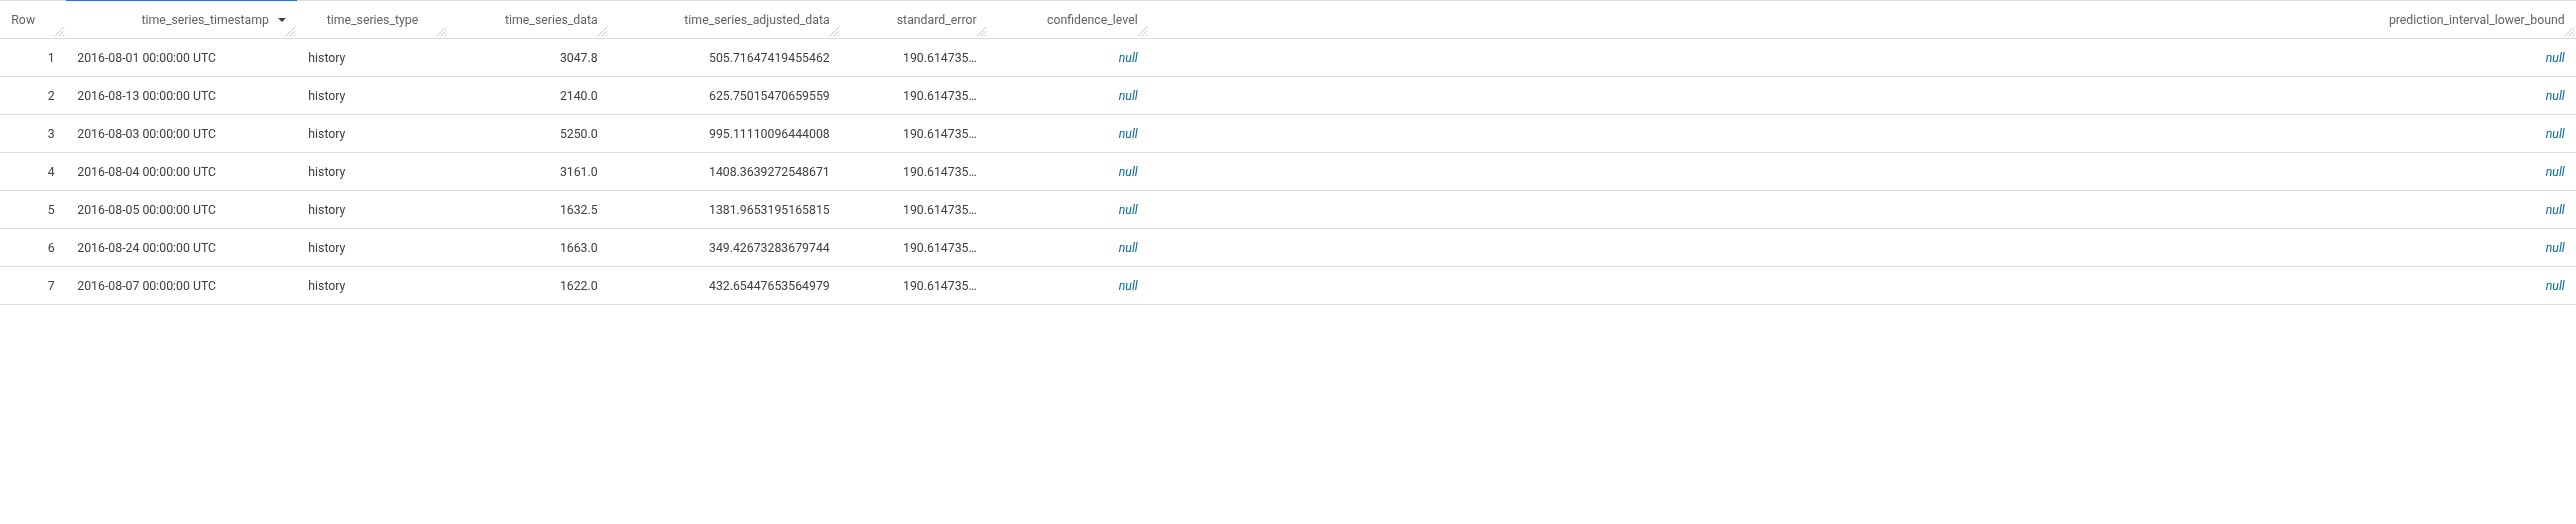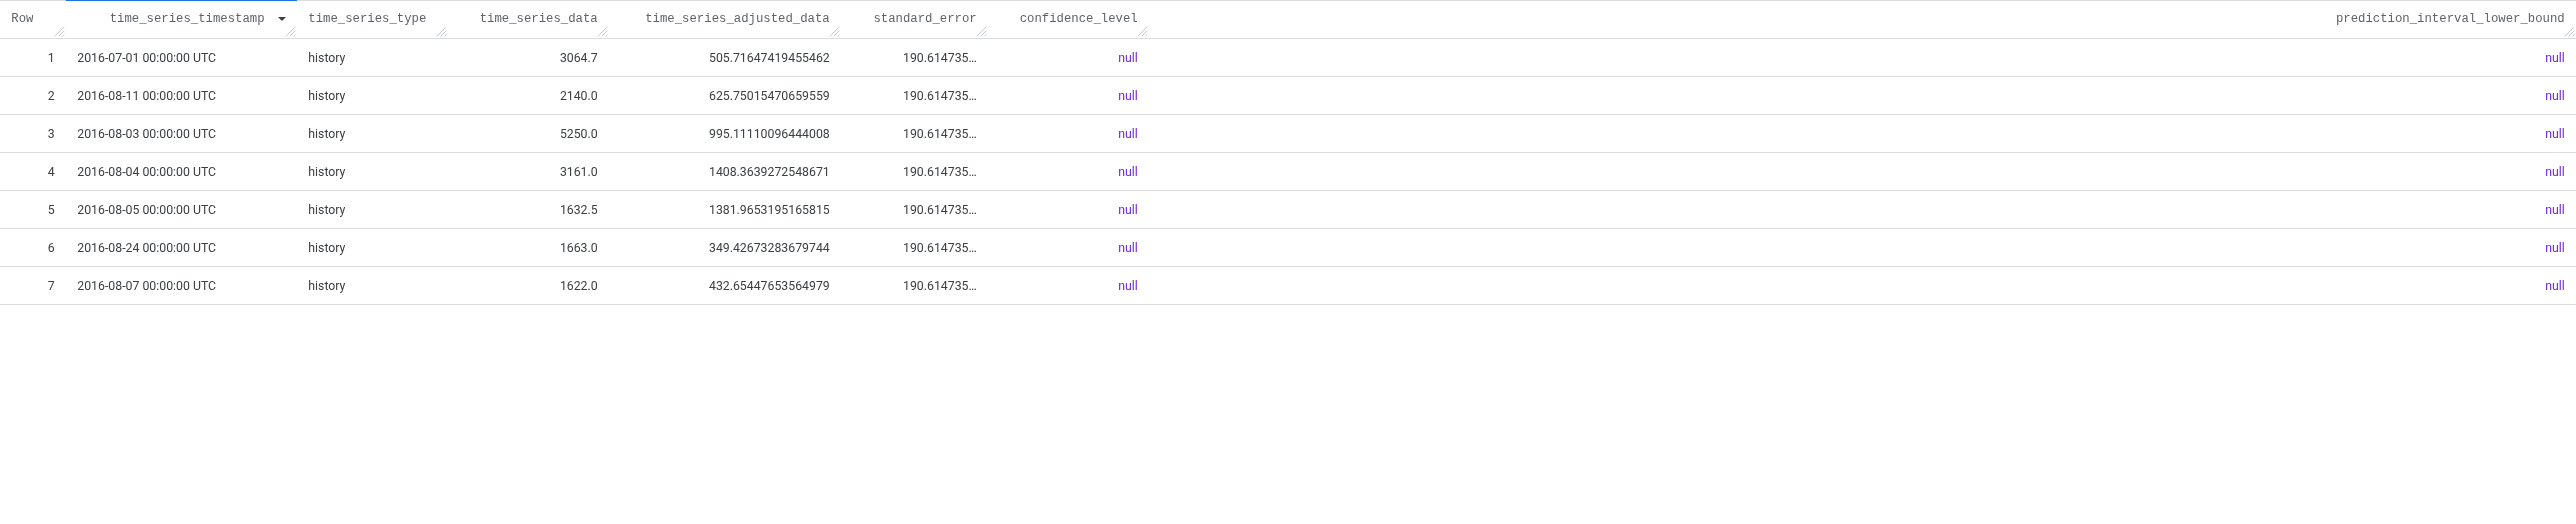--- a/index.html
+++ b/index.html
@@ -28,21 +28,20 @@
     white-space: nowrap;
     overflow: hidden;
     text-overflow: ellipsis;
   }
   .th {
     font-weight: 400;
     color: #5f6368;
     border-bottom: 0.9px solid #dadce0;
     border-top: 0.9px solid #dadce0;
     background: #fff;
-    font-family: Liberation Mono, monospace;
   }
   .th .label { display: inline-block; vertical-align: middle; text-overflow: ellipsis; overflow: hidden; max-width: calc(100% - 7.6px); }
   .th.sorted { border-top: 1.9px solid #1a73e8; }
   .sort-arrow {
     display: inline-block;
     vertical-align: middle;
     margin-left: 5.7px;
     width: 0; height: 0;
     border-left: 4.7px solid transparent;
     border-right: 4.7px solid transparent;
@@ -52,30 +51,30 @@
     position: absolute;
     right: 0;
     bottom: 0;
     width: 13.2px;
     height: 13.2px;
     cursor: col-resize;
   }
   .resize-handle svg { display: block; width: 13.2px; height: 13.2px; }
   .col-row { width: 66px; text-align: right; }
   .col-ts { width: 231px; text-align: right; }
-  .col-type { width: 151px; text-align: left; }
+  .col-type { width: 151px; text-align: center; }
   .col-data { width: 161px; text-align: right; margin-top: 48px; }
   .col-adj { width: 232px; text-align: right; }
   .col-err { width: 147px; text-align: right; }
   .col-conf { width: 161px; text-align: right; }
   .col-pred { width: auto; text-align: right; }
   .td.col-row { text-align: right; color: #3c4043; }
   .td.col-ts, .td.col-type { text-align: left; }
   .td.col-data, .td.col-adj, .td.col-err, .td.col-conf, .td.col-pred { text-align: right; }
-  .null { color: #6d28d9; }
+  .null { color: #0369a1; font-style: italic; }
   .th.col-row .label,
   .th.col-type .label,
   .th.col-data .label,
   .th.col-adj .label,
   .th.col-err .label,
   .th.col-conf .label,
   .th.col-pred .label {  }
   .th.col-data, .th.col-adj, .th.col-err, .th.col-conf, .th.col-pred { text-align: right; }
   .th.col-row { text-align: left; }
 </style>
@@ -148,31 +147,31 @@
             <svg viewBox="0 0 14 14">
               <path d="M2 12 L12 2 M6 12 L12 6 M10 12 L12 10" stroke="#bdc1c6" stroke-width="1" fill="none"></path>
             </svg>
           </span>
       </div>
     </div>
   </div>
   <div class="tbody" id="tbody">
       <div class="tr">
         <div class="td col-row">1</div>
-        <div class="td col-ts">2016-07-01 00:00:00 UTC</div>
-        <div class="td col-type">history</div>
-        <div class="td col-data">3064.7</div>
+        <div class="td col-ts">2016-08-01 00:00:00 UTC</div>
+        <div class="td col-type">history</div>
+        <div class="td col-data">3047.8</div>
         <div class="td col-adj">505.71647419455462</div>
         <div class="td col-err">190.614735…</div>
         <div class="td col-conf"><span class="null">null</span></div>
         <div class="td col-pred"><span class="null">null</span></div>
       </div>
       <div class="tr">
         <div class="td col-row">2</div>
-        <div class="td col-ts">2016-08-11 00:00:00 UTC</div>
+        <div class="td col-ts">2016-08-13 00:00:00 UTC</div>
         <div class="td col-type">history</div>
         <div class="td col-data">2140.0</div>
         <div class="td col-adj">625.75015470659559</div>
         <div class="td col-err">190.614735…</div>
         <div class="td col-conf"><span class="null">null</span></div>
         <div class="td col-pred"><span class="null">null</span></div>
       </div>
       <div class="tr">
         <div class="td col-row">3</div>
         <div class="td col-ts">2016-08-03 00:00:00 UTC</div>

